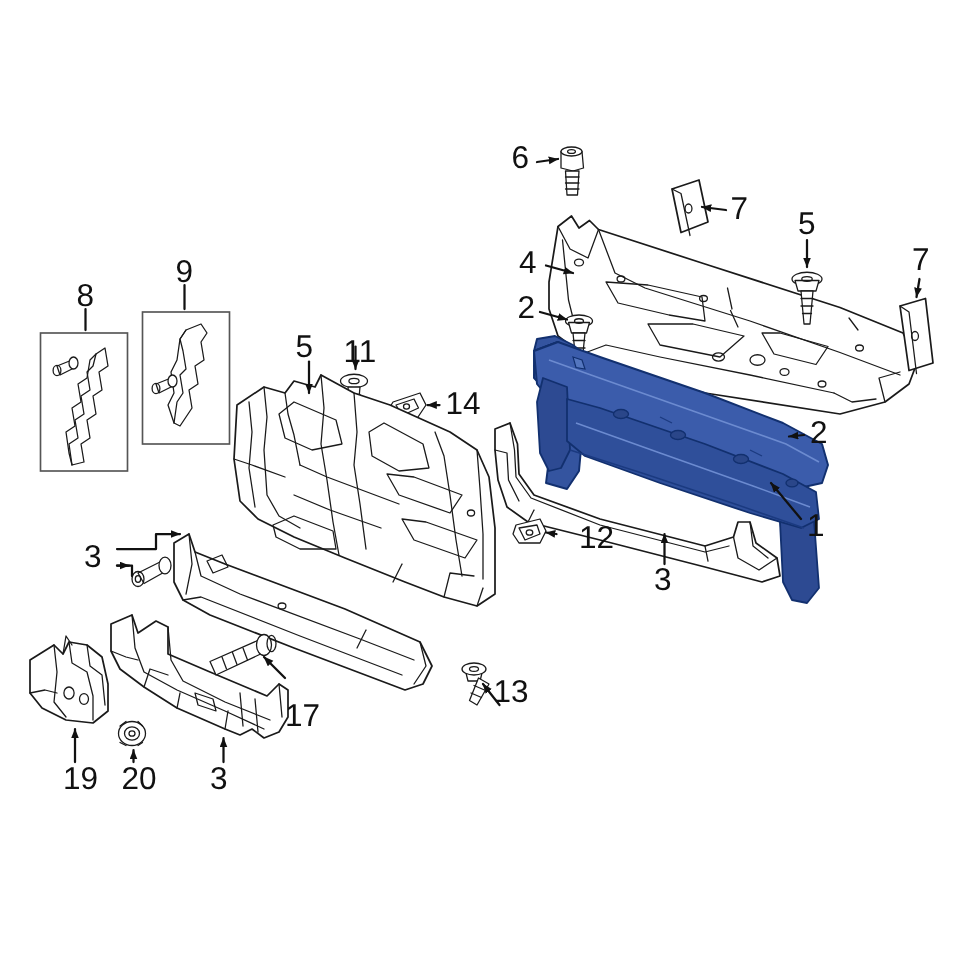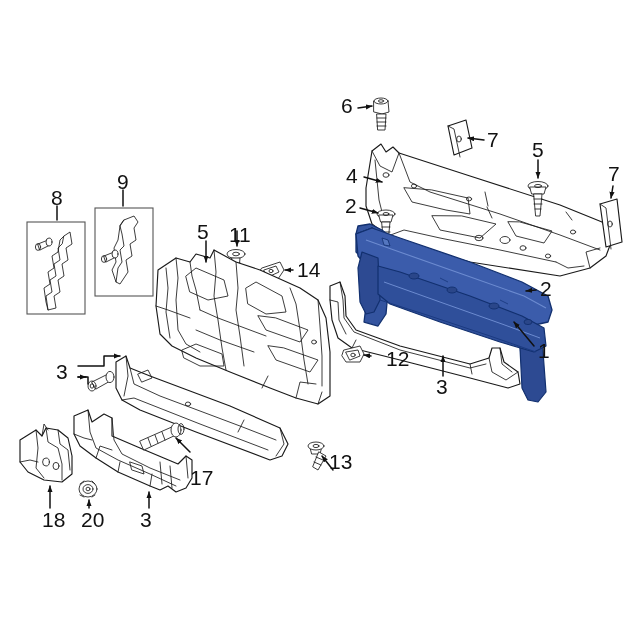--- a/index.html
+++ b/index.html
@@ -367,15 +367,15 @@
   <div class="callout-label" style="left:117px; top:171px;">9</div>
   <div class="callout-label" style="left:197px; top:221px;">5</div>
   <div class="callout-label" style="left:229px; top:224px;">11</div>
   <div class="callout-label" style="left:374px; top:348px;margin-left:12px;">12</div>
   <div class="callout-label" style="left:329px; top:451px;">13</div>
   <div class="callout-label" style="left:297px; top:259px;">14</div>
   <div class="callout-label" style="left:56px; top:361px;">3</div>
   <div class="callout-label" style="left:140px; top:509px;">3</div>
   <div class="callout-label" style="left:190px; top:467px;">17</div>
   <div class="callout-label" style="left:81px; top:509px;">20</div>
-  <div class="callout-label" style="left:42px; top:509px;">18</div>
+  <div class="callout-label" style="left:42px; top:509px;">19</div>
 
 </div>
 
 </body></html>

